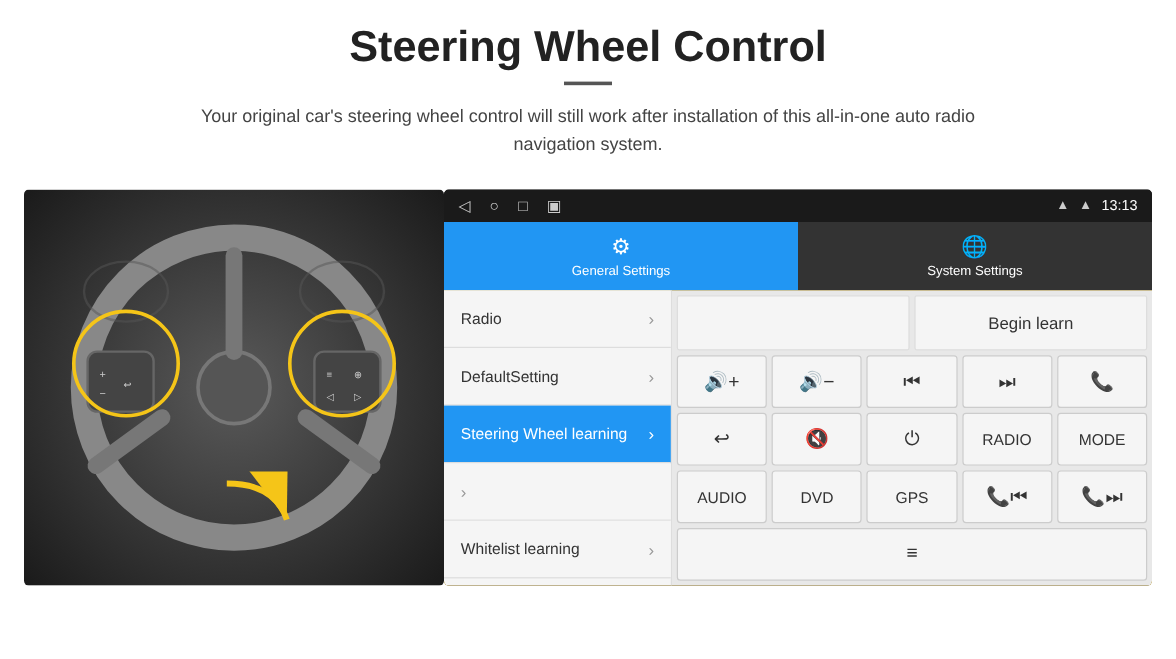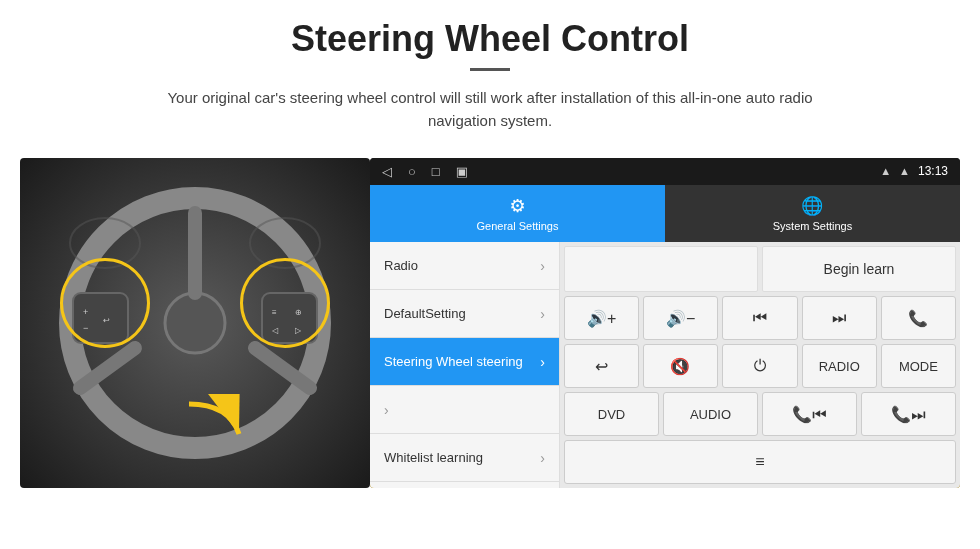--- a/index.html
+++ b/index.html
@@ -382,21 +382,21 @@
         <div class="menu-list">
           <div class="menu-item">
             <span class="menu-item-label">Radio</span>
             <span class="chevron">›</span>
           </div>
           <div class="menu-item">
             <span class="menu-item-label">DefaultSetting</span>
             <span class="chevron">›</span>
           </div>
           <div class="menu-item active">
-            <span class="menu-item-label">Steering Wheel steering</span>
+            <span class="menu-item-label">Steering Wheel learning</span>
             <span class="chevron">›</span>
           </div>
           <div class="menu-item">
             <span class="chevron">›</span>
           </div>
           <div class="menu-item">
             <span class="menu-item-label">Whitelist learning</span>
             <span class="chevron">›</span>
           </div>
         </div>
@@ -439,24 +439,27 @@
             <div class="ctrl-btn">
               <span>RADIO</span>
             </div>
             <div class="ctrl-btn">
               <span>MODE</span>
             </div>
           </div>
 
           <div class="btn-row">
             <div class="ctrl-btn">
+              <span>AUDIO</span>
+            </div>
+            <div class="ctrl-btn">
               <span>DVD</span>
             </div>
             <div class="ctrl-btn">
-              <span>AUDIO</span>
+              <span>GPS</span>
             </div>
             <div class="ctrl-btn icon-btn">
               <span>📞⏮</span>
             </div>
             <div class="ctrl-btn icon-btn">
               <span>📞⏭</span>
             </div>
           </div>
 
           <div class="btn-row">

